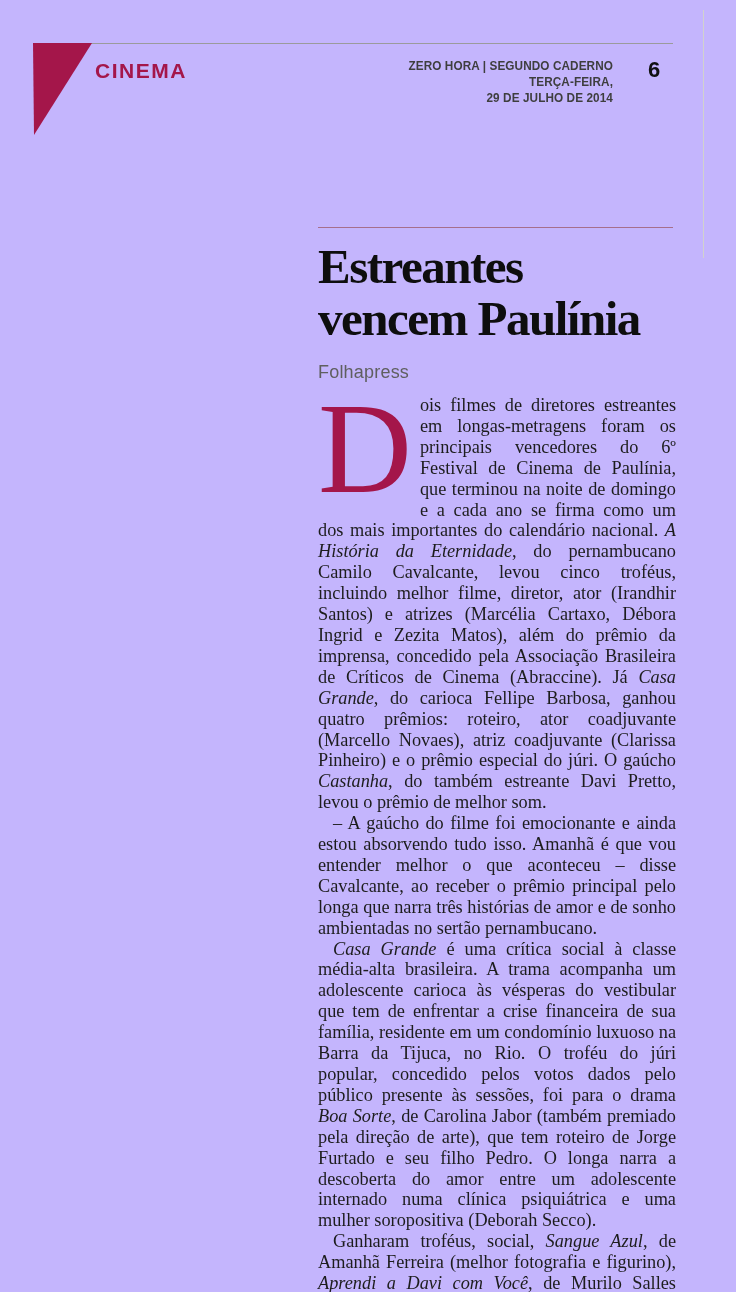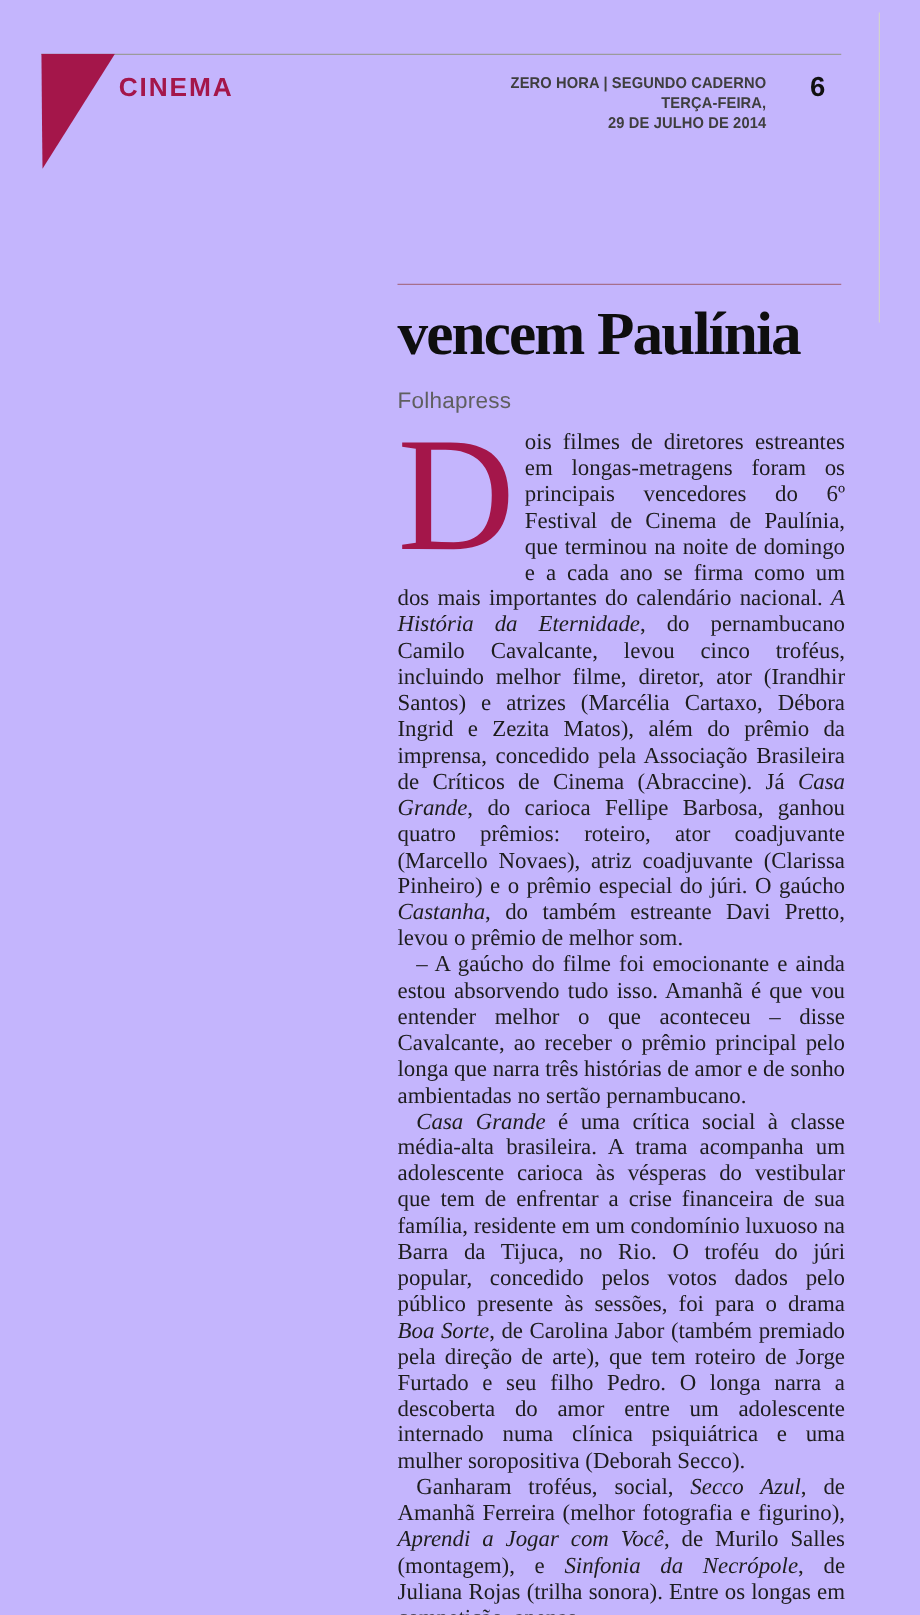--- a/index.html
+++ b/index.html
@@ -132,26 +132,27 @@
   </div>
 
   <div class="page-number">6</div>
 
   <div class="right-rule"></div>
 
   <div class="article">
     <div class="headline-rule"></div>
 
     <h1 class="headline">
+      <div>Estreantes</div>
       <div>vencem Paulínia</div>
     </h1>
 
     <div class="byline">Folhapress</div>
 
     <div class="article-body">
         <p class="first"><span class="dropcap">D</span><span>ois filmes de diretores estreantes em longas-metragens foram os principais vencedores do 6º Festival de Cinema de Paulínia, que terminou na noite de domingo e a cada ano se firma como um dos mais importantes do calendário nacional. </span><i>A História da Eternidade</i><span>, do pernambucano Camilo Cavalcante, levou cinco troféus, incluindo melhor filme, diretor, ator (Irandhir Santos) e atrizes (Marcélia Cartaxo, Débora Ingrid e Zezita Matos), além do prêmio da imprensa, concedido pela Associação Brasileira de Críticos de Cinema (Abraccine). Já </span><i>Casa Grande</i><span>, do carioca Fellipe Barbosa, ganhou quatro prêmios: roteiro, ator coadjuvante (Marcello Novaes), atriz coadjuvante (Clarissa Pinheiro) e o prêmio especial do júri. O gaúcho </span><i>Castanha</i><span>, do também estreante Davi Pretto, levou o prêmio de melhor som.</span></p>
         <p><span>– A gaúcho do filme foi emocionante e ainda estou absorvendo tudo isso. Amanhã é que vou entender melhor o que aconteceu – disse Cavalcante, ao receber o prêmio principal pelo longa que narra três histórias de amor e de sonho ambientadas no sertão pernambucano.</span></p>
         <p><i>Casa Grande</i><span> é uma crítica social à classe média-alta brasileira. A trama acompanha um adolescente carioca às vésperas do vestibular que tem de enfrentar a crise financeira de sua família, residente em um condomínio luxuoso na Barra da Tijuca, no Rio. O troféu do júri popular, concedido pelos votos dados pelo público presente às sessões, foi para o drama </span><i>Boa Sorte</i><span>, de Carolina Jabor (também premiado pela direção de arte), que tem roteiro de Jorge Furtado e seu filho Pedro. O longa narra a descoberta do amor entre um adolescente internado numa clínica psiquiátrica e uma mulher soropositiva (Deborah Secco).</span></p>
-        <p><span>Ganharam troféus, social, </span><i>Secco Azul</i><span>, de Amanhã Ferreira (melhor fotografia e figurino), </span><i>Aprendi a Jogar com Você</i><span>, de Murilo Salles (montagem), e </span><i>Sinfonia da Necrópole</i><span>, de Juliana Rojas (trilha sonora). Entre os longas em competição, apenas </span></p>
+        <p><span>Ganharam troféus, social, </span><i>Sangue Azul</i><span>, de Amanhã Ferreira (melhor fotografia e figurino), </span><i>Aprendi a Davi com Você</i><span>, de Murilo Salles (montagem), e </span><i>Sinfonia da Necrópole</i><span>, de Juliana Rojas (trilha sonora). Entre os longas em competição, apenas </span></p>
       </div>
   </div>
 
 </div>
 
 </body></html>

